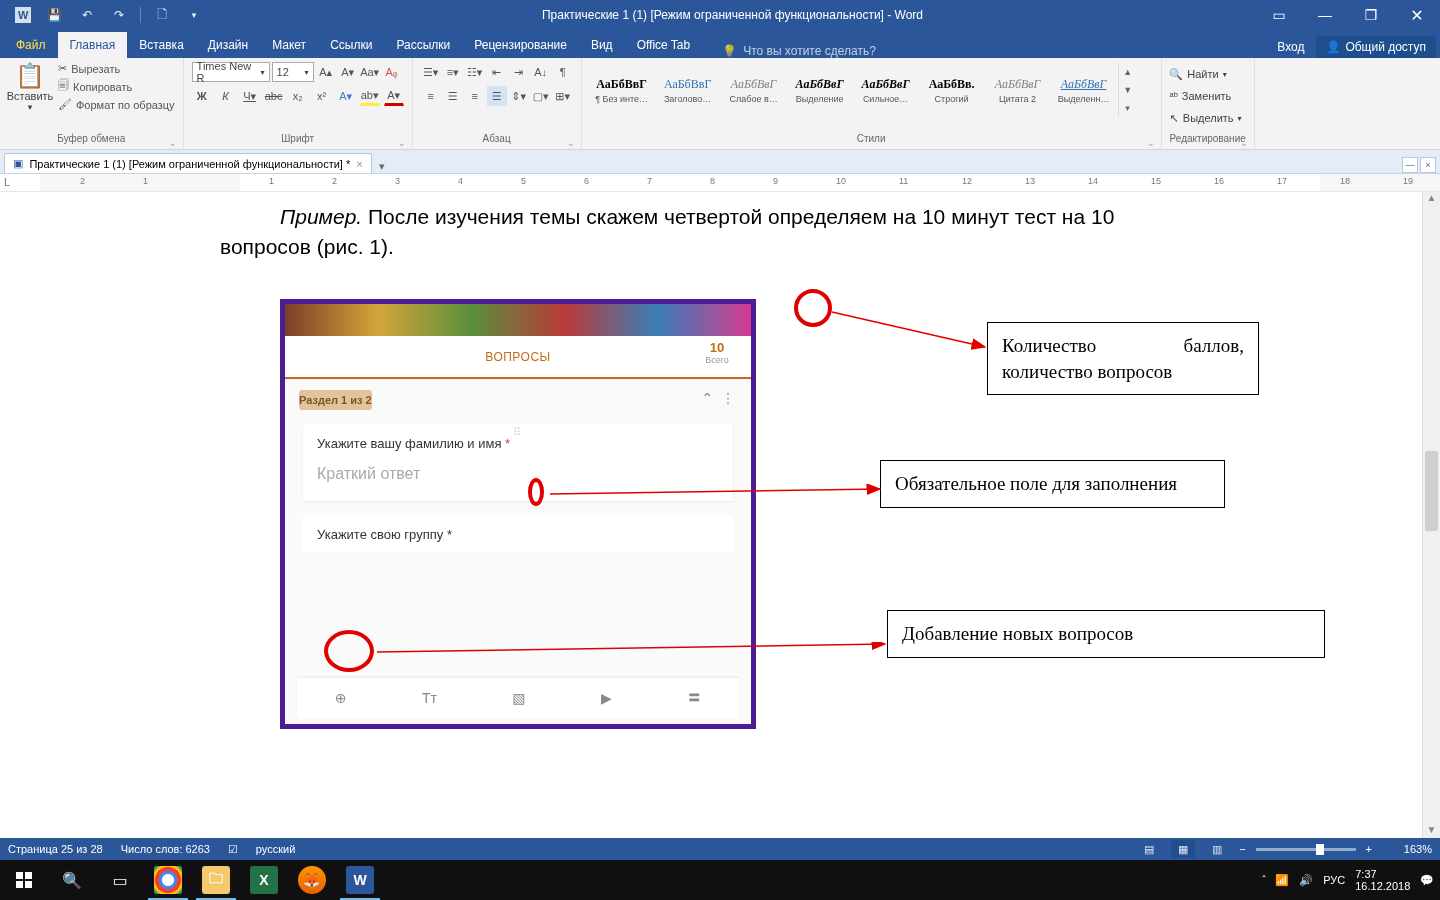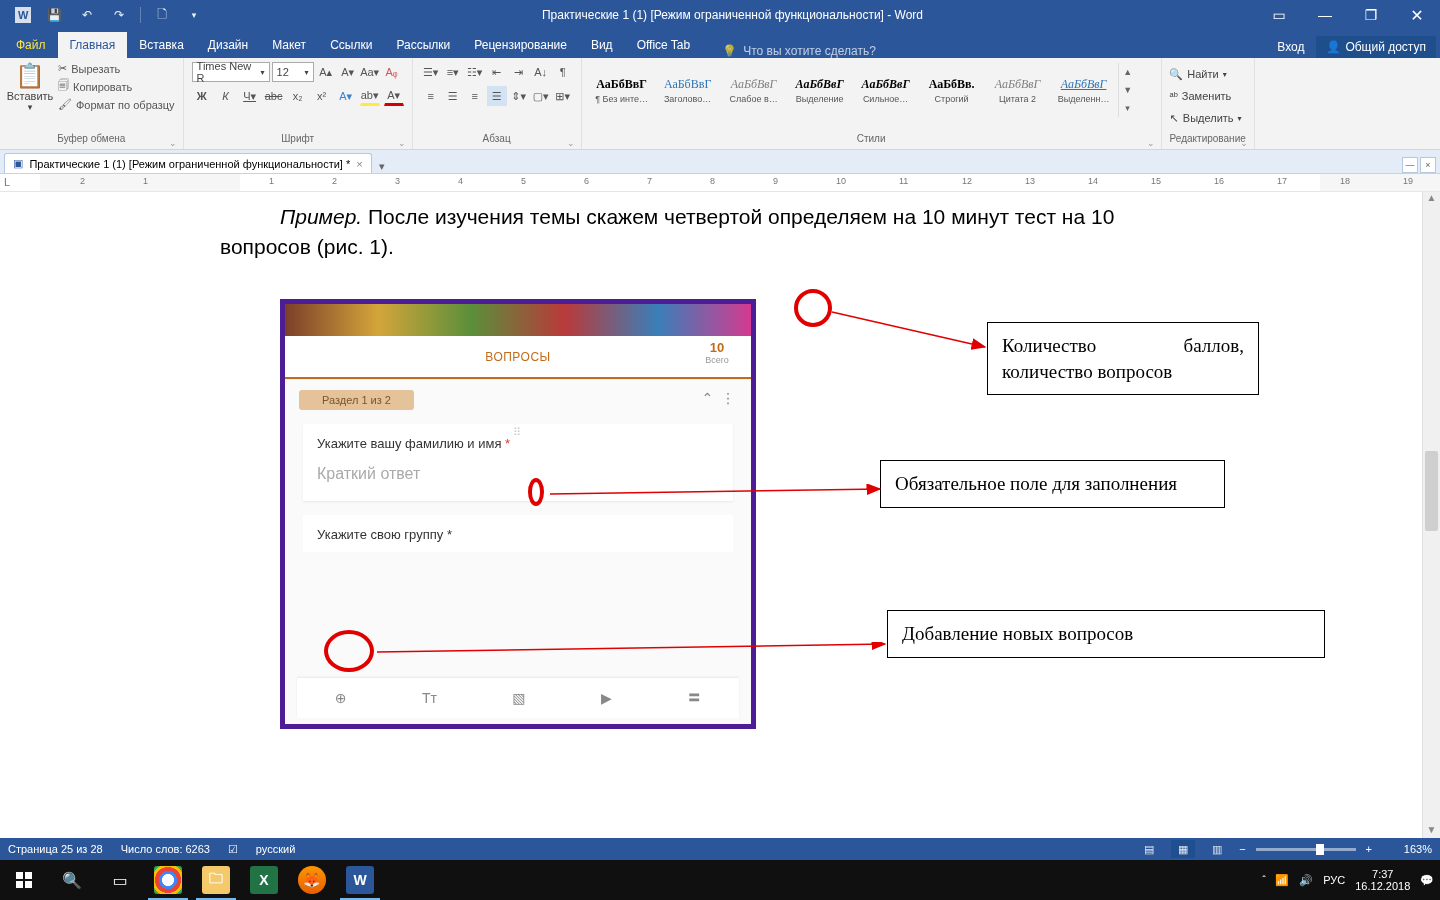--- a/index.html
+++ b/index.html
@@ -80,21 +80,21 @@
 
 .figure { position:absolute; left:280px; top:62px; width:476px; height:430px; border:5px solid #4c1d95; background:#fafafa;margin-top:45px; }
 .figure .banner { height:32px; background: linear-gradient(90deg,#7b3f2a,#d4a53a,#5a8f3a,#b93a3a,#3a7fb9,#d43a8f);}
 .figure .tabs { height:44px; background:#fff; display:flex; border-bottom:1px solid #eee; position:relative;}
 .figure .ftab { flex:1; display:flex; align-items:center; justify-content:center; font-size:12px; color:#666; letter-spacing:0.5px;}
 .figure .ftab.active { color:#c06d1a; border-bottom:2px solid #c06d1a;}
 .figure .score { position:absolute; right:16px; top:4px; width:36px; height:36px; text-align:center;}
 .figure .score .num { font-size:13px; color:#c06d1a; font-weight:bold;}
 .figure .score .lbl { font-size:9px; color:#999;}
 .figure .section { margin:10px 14px 0; }
-.figure .section .chip { display:inline-block; background:#e4c39b; color:#7a5628; font-size:11px; padding:4px 23px; border-radius:3px;}
+.figure .section .chip { display:inline-block; background:#e4c39b; color:#7a5628; font-size:11px; padding:4px 0; border-radius:3px;font-weight:bold;}
 .figure .section .menu { float:right; color:#888; font-size:14px; letter-spacing:2px;}
 .figure .titlefield { margin:14px 18px 0; border-left:4px solid #4a7bd4; border-top:4px solid #c06d1a; background:#fff; padding:10px 14px 20px; box-shadow:0 1px 2px rgba(0,0,0,0.08);}
 .figure .titlefield .big { font-size:22px; color:#333; border-bottom:2px solid #c06d1a; padding-bottom:4px; display:inline-block; min-width:170px;}
 .figure .titlefield .big::after { content:"|"; color:#4a7bd4; animation:none;}
 .figure .titlefield .desc { font-size:11px; color:#aaa; margin-top:18px;}
 .figure .qcard { margin:14px 18px 0; background:#fff; padding:12px 14px 18px; box-shadow:0 1px 2px rgba(0,0,0,0.08); position:relative;}
 .figure .qcard .drag { position:absolute; top:2px; left:50%; transform:translateX(-50%); color:#ccc; font-size:11px; letter-spacing:2px;}
 .figure .qcard .qtext { font-size:13px; color:#333;}
 .figure .qcard .req { color:#d43a3a;}
 .figure .qcard .ans { font-size:16px; color:#aaa; margin-top:14px;}
@@ -133,21 +133,21 @@
 .statusbar .zoomslider { width:100px; height:3px; background:rgba(255,255,255,0.5); position:relative;}
 .statusbar .zoomslider::after { content:""; position:absolute; left:60%; top:-4px; width:8px; height:11px; background:#fff;}
 .statusbar .zoomval { width:50px; text-align:right;}
 
 
 .taskbar { position:absolute; left:0; right:0; bottom:0; height:40px; background:#101010; display:flex; align-items:center;}
 .taskbar .tbtn { width:48px; height:40px; display:flex; align-items:center; justify-content:center; color:#fff; font-size:16px;}
 .taskbar .app { width:48px; height:40px; display:flex; align-items:center; justify-content:center; position:relative;}
 .taskbar .app.active::after { content:""; position:absolute; bottom:0; left:4px; right:4px; height:2px; background:#76b9ed;}
 .taskbar .tray { margin-left:auto; display:flex; align-items:center; color:#fff; font-size:11px; gap:10px; padding-right:6px;}
-.taskbar .clock { text-align:center; line-height:1.1; font-size:11px;}
+.taskbar .clock { text-align:left; line-height:1.1; font-size:11px;}
 .taskbar .appicon { width:28px; height:28px; border-radius:3px; display:flex; align-items:center; justify-content:center; font-size:14px; font-weight:bold; color:#fff;}
 </style>
 </head>
 <body>
 
 <div class="titlebar">
   <div class="qat">
     <div class="qbtn">
         <svg width="16" height="16">
           <rect width="16" height="16" fill="#fff" opacity="0.9"></rect>

